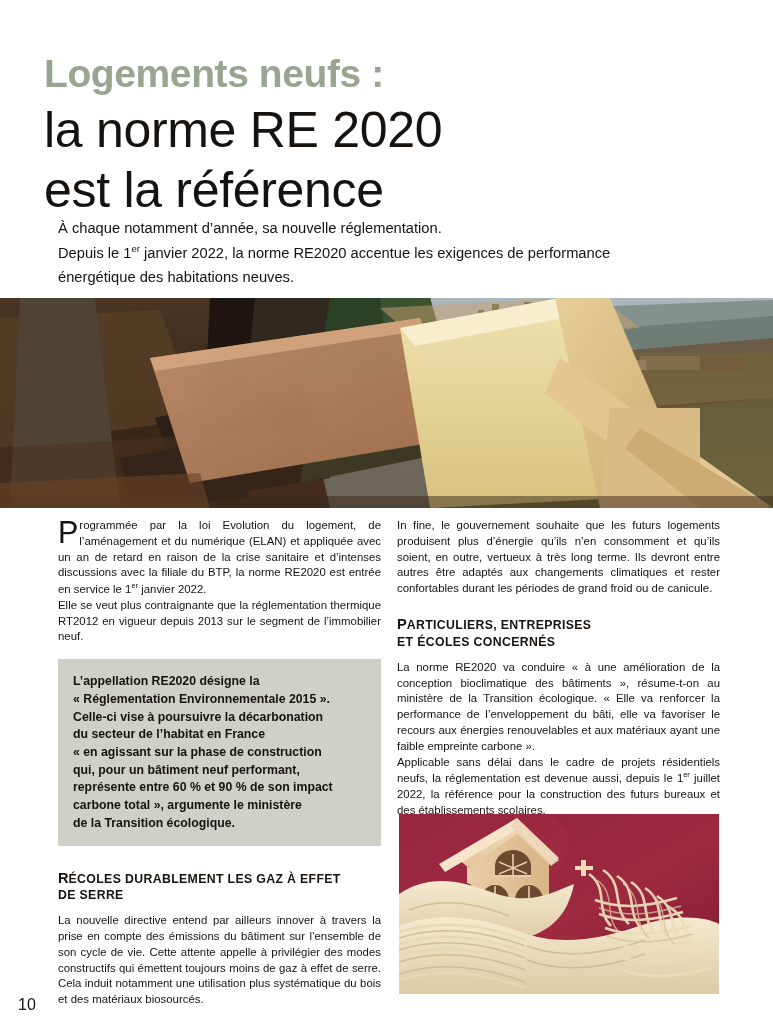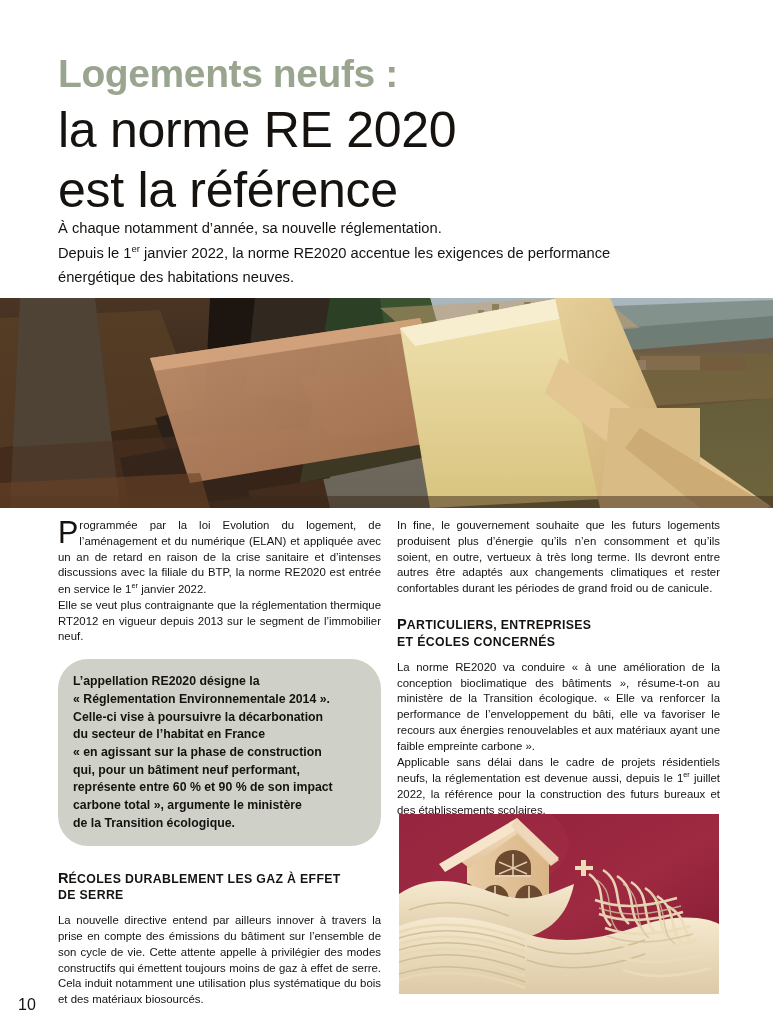--- a/index.html
+++ b/index.html
@@ -5,21 +5,21 @@
   * { margin:0; padding:0; box-sizing:border-box; }
   html,body { width:773px; height:1024px; }
   body {
     background:#ffffff;
     font-family:"Liberation Sans", sans-serif;
     position:relative;
     overflow:hidden;
   }
 
   
-  .title-block { position:absolute; left:58px; top:52px; width:660px; }
+  .title-block { position:absolute; left:44px; top:52px; width:660px; }
   .title-line1 {
     font-size:39px; font-weight:bold; letter-spacing:-0.4px;
     color:#9aa58f; line-height:1.12;
   }
   .title-line2, .title-line3 {
     font-size:50px; font-weight:normal; color:#15120f;
     line-height:1.20; letter-spacing:-0.3px;
   }
   .title-line2 { margin-top:4px; }
 
@@ -56,21 +56,21 @@
   .body-p + .body-p { margin-top:0; }
 
   .dropcap-p { position:relative; }
   .dropcap-p .dc {
     float:left; font-size:30.5px; line-height:0.82; font-weight:normal;
     color:#15120f; margin:2px 1px 0 0;
   }
 
   
   .callout {
-    background:#cfd1c8; padding:14px 13px 13px 15px; margin-top:14px;border-radius:30px;
+    background:#cfd1c8; padding:14px 13px 13px 15px; margin-top:14px;
   }
   .callout p {
     font-size:12.3px; font-weight:bold; line-height:1.44; color:#15120f;
   }
 
   
   .sec-head {
     font-weight:bold; color:#15120f; line-height:1.30;
     margin-top:22px; margin-bottom:9px;
   }
@@ -182,21 +182,21 @@
 </div>
 
 <div class="col col-left">
 
   <p class="body-p dropcap-p"><span class="dc">P</span><span>rogrammée par la loi Evolution du logement, de l’aménagement et du numérique (ELAN) et appliquée avec un an de retard en raison de la crise sanitaire et d’intenses discussions avec la filiale du BTP, la norme RE2020 est entrée en service le 1</span><sup>er</sup><span> janvier 2022.</span></p>
 
   <p class="body-p">Elle se veut plus contraignante que la réglementation thermique RT2012 en vigueur depuis 2013 sur le segment de l’immobilier neuf.</p>
 
   <div class="callout">
     <p>L’appellation RE2020 désigne la</p>
-    <p>« Réglementation Environnementale 2014 ».</p>
+    <p>« Réglementation Environnementale 2015 ».</p>
     <p>Celle-ci vise à poursuivre la décarbonation</p>
     <p>du secteur de l’habitat en France</p>
     <p>« en agissant sur la phase de construction</p>
     <p>qui, pour un bâtiment neuf performant,</p>
     <p>représente entre 60 % et 90 % de son impact</p>
     <p>carbone total », argumente le ministère</p>
     <p>de la Transition écologique.</p>
   </div>
 
   <div class="sec-head">

